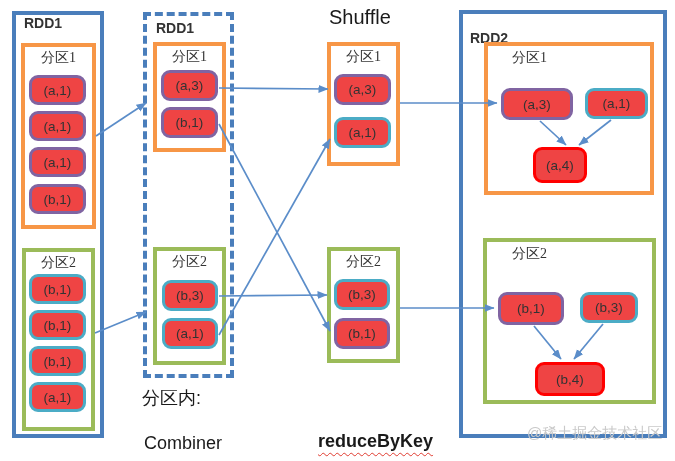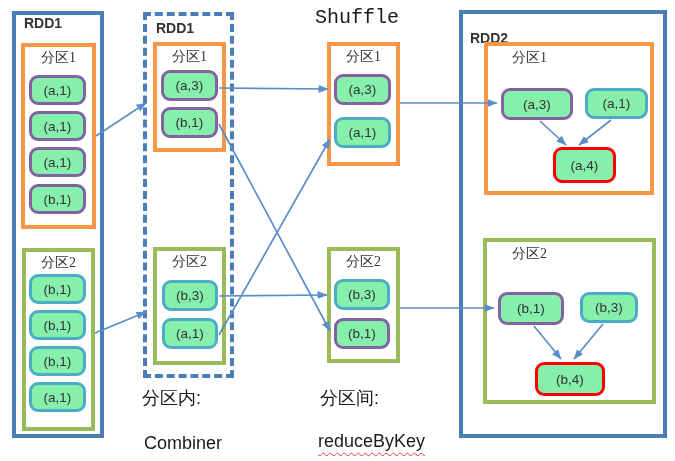--- a/index.html
+++ b/index.html
@@ -6,27 +6,27 @@
   body{font-family:"Liberation Sans","DejaVu Sans",sans-serif;}
   .canvas{position:relative;width:675px;height:461px;background:#ffffff;overflow:hidden;}
   .abs{position:absolute;box-sizing:border-box;}
   .rddbox{border:4px solid var(--blue);background:transparent;}
   .rddbox.dashed{border-style:dashed;}
   .pbox{border:4px solid;background:transparent;}
   .pbox.orange{border-color:var(--orange);}
   .pbox.green{border-color:var(--green);}
   .rdd-title{font-size:14px;font-weight:600;color:var(--text);white-space:nowrap;}
   .plabel{font-size:14px;color:var(--text);text-align:center;white-space:nowrap;font-family:Liberation Serif, serif;}
-  .node{background:#86efac;border:3.5px solid;border-radius:9px;display:flex;align-items:center;justify-content:center;font-size:13.5px;color:var(--text);white-space:nowrap;z-index:2;}
+  .node{background:#ef4444;border:3.5px solid;border-radius:9px;display:flex;align-items:center;justify-content:center;font-size:13.5px;color:var(--text);white-space:nowrap;z-index:2;}
   .node.purple{border-color:var(--purple);}
   .node.teal{border-color:var(--teal);}
   .node.red{border-color:var(--red);}
   .big-title{font-size:20px;color:var(--title);white-space:nowrap;}
   .caption{font-size:18px;color:var(--title);white-space:nowrap;}
-  .squiggle{text-decoration-line:underline;text-decoration-style:wavy;text-decoration-color:var(--squiggle);text-decoration-thickness:1px;text-underline-offset:5px;}
+  .squiggle{text-decoration-line:underline;text-decoration-style:wavy;text-decoration-color:var(--squiggle);text-decoration-thickness:1px;text-underline-offset:5px;font-weight:bold;}
   #arrows-layer{position:absolute;left:0;top:0;width:675px;height:461px;z-index:5;pointer-events:none;}
   #arrows-layer line{stroke:var(--arrow);stroke-width:1.7;}
   .watermark{font-size:15px;color:var(--watermark);white-space:nowrap;z-index:6;}
 </style>
 </head>
 <body>
 
 <div class="canvas">
 
   <div class="abs rddbox" style="left:12px;top:11px;width:92px;height:427px;"></div>
@@ -50,45 +50,45 @@
   <div class="abs plabel" style="left:153px;top:48px;width:73px;">分区1</div>
   <div class="abs node purple" style="left:161px;top:70px;width:57px;height:31px;">(a,3)</div>
   <div class="abs node purple" style="left:161px;top:107px;width:57px;height:31px;">(b,1)</div>
   <div class="abs pbox green" style="left:153px;top:247px;width:73px;height:118px;"></div>
   <div class="abs plabel" style="left:153px;top:253px;width:73px;">分区2</div>
   <div class="abs node teal" style="left:162px;top:280px;width:56px;height:31px;">(b,3)</div>
   <div class="abs node teal" style="left:162px;top:318px;width:56px;height:31px;">(a,1)</div>
   <div class="abs caption" style="left:144px;top:433px;">Combiner</div>
   <div class="abs caption" style="left:142px;top:386px;">分区内:</div>
 
-  <div class="abs big-title" style="left:315px;top:6px;font-family:Liberation Mono, monospace;">Shuffle</div>
+  <div class="abs big-title" style="left:329px;top:6px;">Shuffle</div>
   <div class="abs pbox orange" style="left:327px;top:42px;width:73px;height:124px;"></div>
   <div class="abs plabel" style="left:327px;top:48px;width:73px;">分区1</div>
   <div class="abs node purple" style="left:334px;top:74px;width:57px;height:31px;">(a,3)</div>
   <div class="abs node teal" style="left:334px;top:117px;width:57px;height:31px;">(a,1)</div>
   <div class="abs pbox green" style="left:327px;top:247px;width:73px;height:116px;"></div>
   <div class="abs plabel" style="left:327px;top:253px;width:73px;">分区2</div>
   <div class="abs node teal" style="left:334px;top:279px;width:56px;height:31px;">(b,3)</div>
   <div class="abs node purple" style="left:334px;top:318px;width:56px;height:31px;">(b,1)</div>
-  <div class="abs caption" style="left:320px;top:386px;">分区间:</div>
   <div class="abs caption squiggle" style="left:318px;top:431px;">reduceByKey</div>
 
   <div class="abs rddbox" style="left:459px;top:10px;width:208px;height:428px;"></div>
   <div class="abs rdd-title" style="left:470px;top:30px;">RDD2</div>
   <div class="abs pbox orange" style="left:484px;top:42px;width:170px;height:153px;"></div>
   <div class="abs plabel" style="left:512px;top:49px;">分区1</div>
   <div class="abs node purple" style="left:501px;top:88px;width:72px;height:32px;">(a,3)</div>
   <div class="abs node teal" style="left:585px;top:88px;width:63px;height:31px;">(a,1)</div>
-  <div class="abs node red" style="left:533px;top:147px;width:63px;height:36px;margin-left:20px;">(a,4)</div>
+  <div class="abs node red" style="left:533px;top:147px;width:54px;height:36px;">(a,4)</div>
   <div class="abs pbox green" style="left:483px;top:238px;width:173px;height:166px;"></div>
   <div class="abs plabel" style="left:512px;top:245px;">分区2</div>
   <div class="abs node purple" style="left:498px;top:292px;width:66px;height:33px;">(b,1)</div>
   <div class="abs node teal" style="left:580px;top:292px;width:58px;height:31px;">(b,3)</div>
   <div class="abs node red" style="left:535px;top:362px;width:70px;height:34px;">(b,4)</div>
 
+  <div class="abs watermark" style="left:527px;top:424px;">@稀土掘金技术社区</div>
 
   <svg id="arrows-layer" xmlns="http://www.w3.org/2000/svg">
     <defs>
       <marker id="ah" markerUnits="userSpaceOnUse" markerWidth="11" markerHeight="9" refX="9.5" refY="4" orient="auto">
         <path d="M0,0 L10,4 L0,8 z" style="fill:var(--arrow)"></path>
       </marker>
     </defs>
   <line x1="96" y1="136" x2="146" y2="103" marker-end="url(#ah)"></line>
       <line x1="95" y1="333" x2="146" y2="312" marker-end="url(#ah)"></line>
       <line x1="219" y1="88" x2="328" y2="89" marker-end="url(#ah)"></line>

